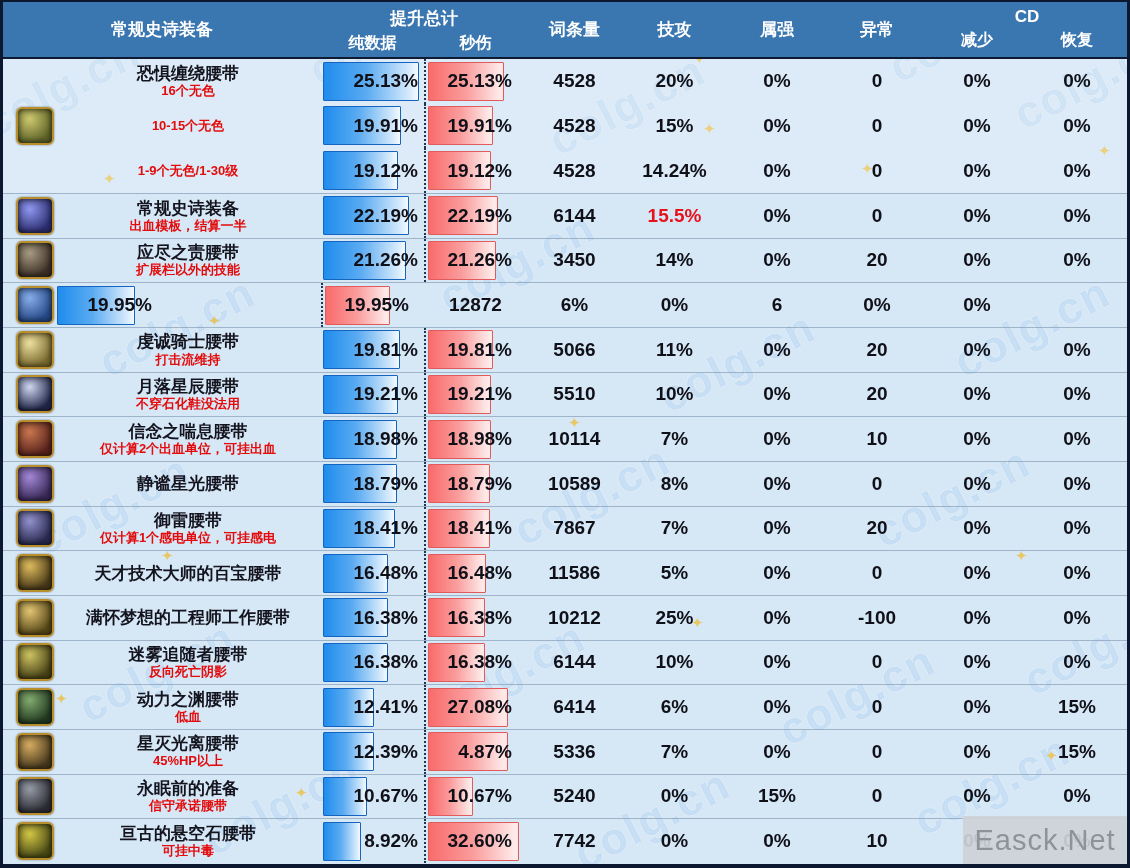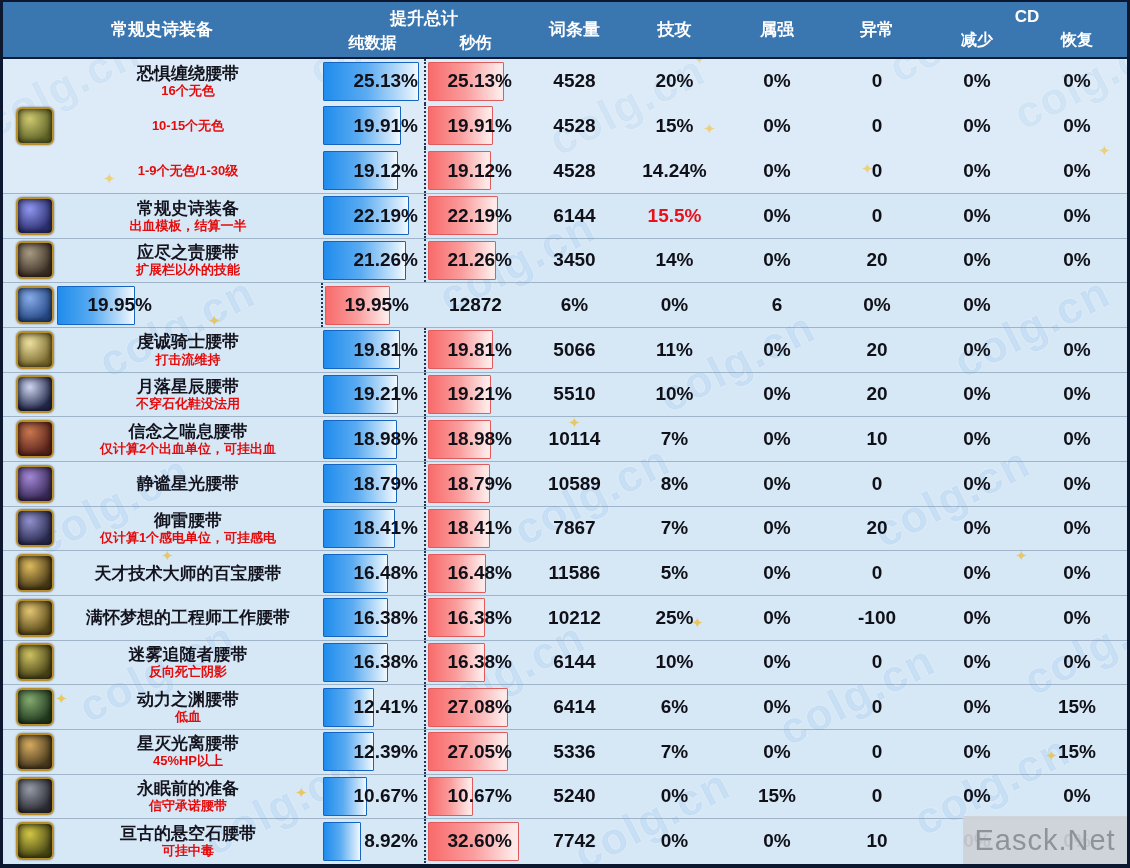--- a/index.html
+++ b/index.html
@@ -651,21 +651,21 @@
         <div class="cell name-cell">
           <div class="iname">星灭光离腰带</div>
           <div class="isub">45%HP以上</div>
         </div>
         <div class="cell bar-cell">
           <div class="bar blue" style="width: 50.604px;"></div>
           <div class="bval blue">12.39%</div>
         </div>
         <div class="cell bar-cell dps-cell">
           <div class="bar red" style="width: 79.805px;"></div>
-          <div class="bval red">27.05%</div>
+          <div class="bval red">4.87%</div>
         </div>
         <div class="cell">
           <div class="num">5336</div>
         </div>
         <div class="cell">
           <div class="num">7%</div>
         </div>
         <div class="cell">
           <div class="num">0%</div>
         </div>

